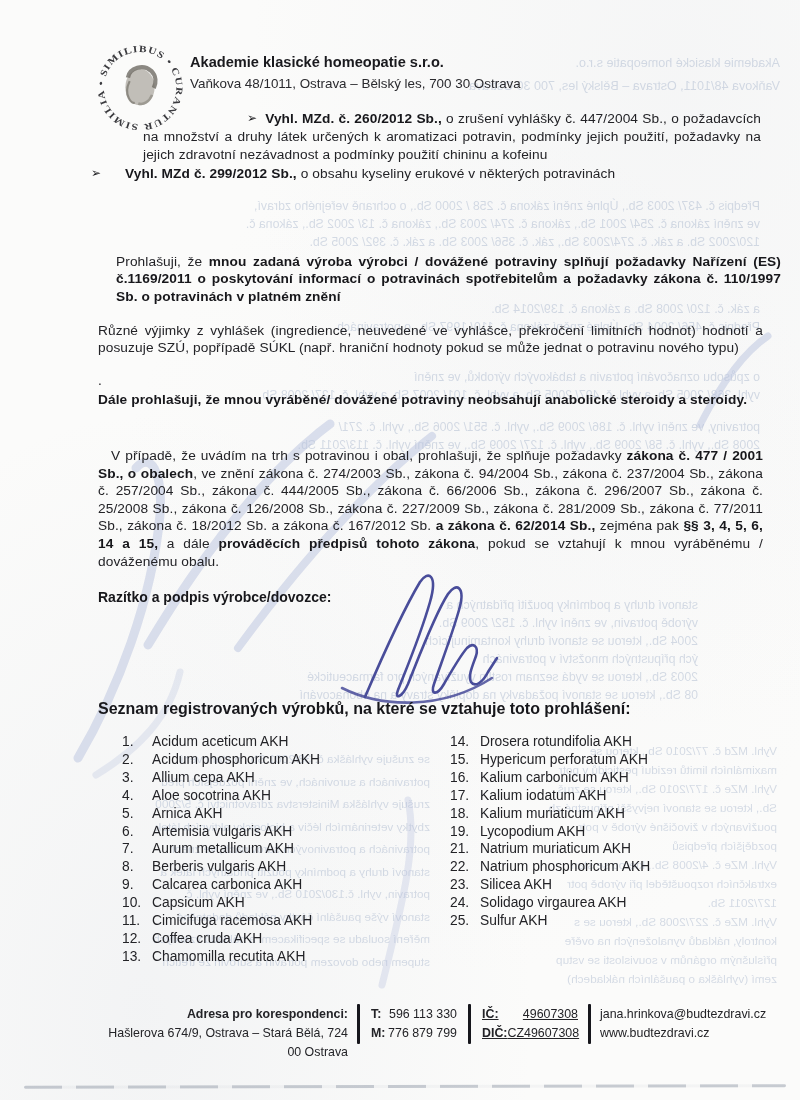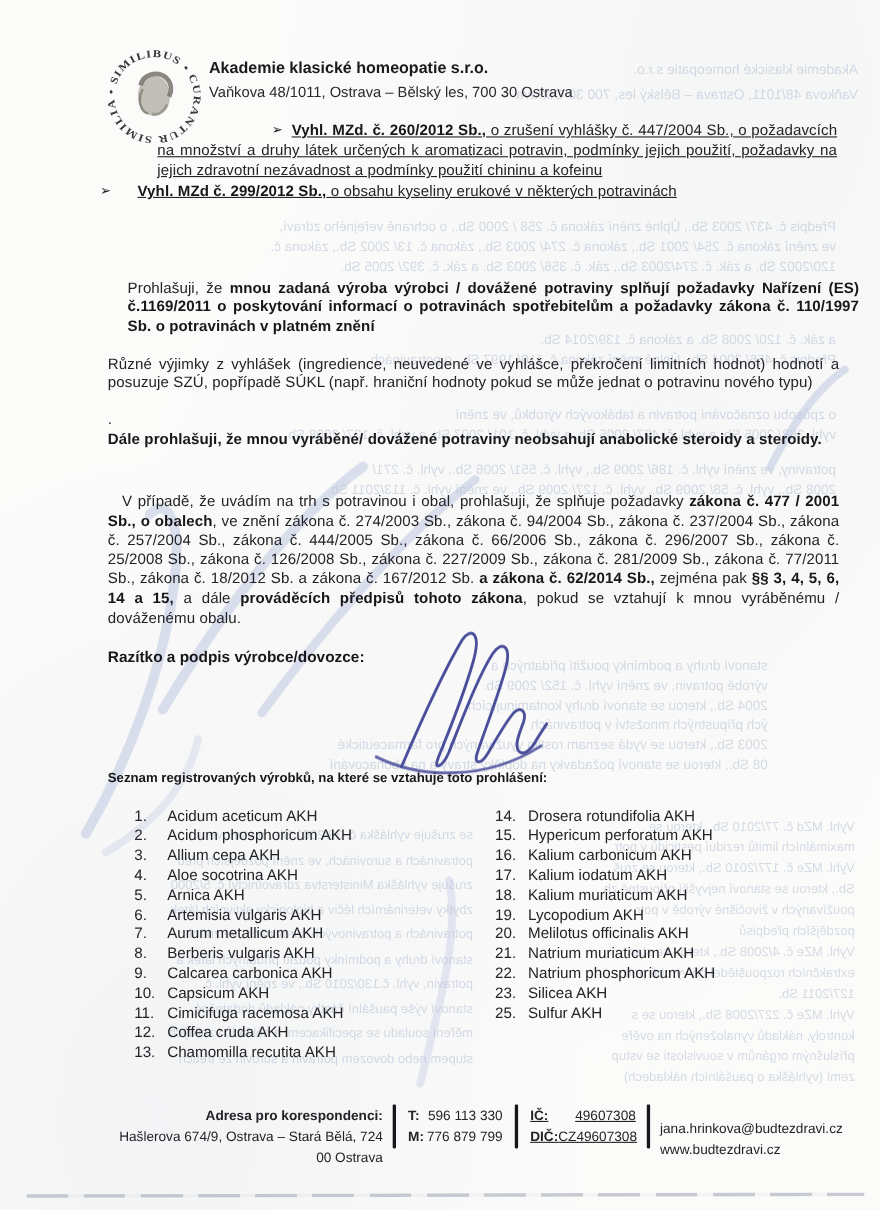--- a/index.html
+++ b/index.html
@@ -17,21 +17,21 @@
   b{color:#17171b;}
   
   .ghost{position:absolute;color:#7d92b5;opacity:.30;transform:scaleX(-1);
          filter:blur(.4px);font-size:12.3px;line-height:18px;pointer-events:none;}
   .ghost .gl{white-space:nowrap;overflow:hidden;}
   
   .company{font-size:14.6px;font-weight:bold;color:#1a1a1e;}
   .addr{font-size:13.4px;margin-top:6px;color:#2a2a2e;}
   
   .bullets{left:143px;top:110px;width:618px;}
-  .bullet{font-size:13.7px;line-height:18.2px;text-align:justify;letter-spacing:.1px;text-decoration:underline;}
+  .bullet{font-size:13.7px;line-height:18.2px;text-align:justify;letter-spacing:.1px;}
   .b1{text-indent:52px;}
   .b2{text-indent:-26px;}
   .marker{font-size:12px;display:inline-block;transform:translateY(-1px);padding-right:8px;color:#1a1a1e;}
   
   .prow{display:flex;line-height:17.9px;font-size:13.8px;}
   .pnum{width:30px;flex:none;}
   
   .fsmall{font-size:12.4px;line-height:19px;}
   .fbar{position:absolute;width:3px;background:#16161c;border-radius:1px;}
   .flabel{font-weight:bold;}
@@ -156,21 +156,21 @@
   <div>Razítko a podpis výrobce/dovozce:</div>
 </div>
 
 <svg class="abs" style="left:320px;top:562px;pointer-events:none;" width="195" height="150" viewBox="0 0 195 150">
   <g fill="none" stroke="#3a3e92" stroke-width="2.6" stroke-linecap="round" opacity=".92">
     <path d="M 45 135 C 60 100, 85 45, 100 20 C 108 8, 118 12, 110 40 C 100 75, 85 110, 78 128 C 74 138, 82 136, 88 122 C 100 92, 115 52, 128 32 C 136 20, 146 24, 139 48 C 131 76, 120 104, 114 122 C 110 133, 117 134, 124 122 C 131 110, 140 94, 147 86 C 153 80, 159 84, 156 94 C 152 105, 148 114, 151 120 C 155 126, 163 120, 168 110 L 177 96"></path>
     <path d="M 22 126 C 62 146, 122 148, 172 116" opacity=".85"></path>
   </g>
 </svg>
 
-<div class="abs" style="left:98px;top:700px;width:665px;font-size:12px;font-weight:bold;color:#17171b;">Seznam registrovaných výrobků, na které se vztahuje toto prohlášení:</div>
+<div class="abs" style="left:98px;top:700px;width:665px;font-size:16px;font-weight:bold;color:#17171b;">Seznam registrovaných výrobků, na které se vztahuje toto prohlášení:</div>
 
 <div class="abs" style="left:122px;top:733px;width:290px;">
   <div class="prow">
       <span class="pnum">1.</span>
       <span>Acidum aceticum AKH</span>
     </div>
   <div class="prow">
       <span class="pnum">2.</span>
       <span>Acidum phosphoricum AKH</span>
     </div>
@@ -239,34 +239,34 @@
     </div>
   <div class="prow">
       <span class="pnum">18.</span>
       <span>Kalium muriaticum AKH</span>
     </div>
   <div class="prow">
       <span class="pnum">19.</span>
       <span>Lycopodium AKH</span>
     </div>
   <div class="prow">
-      <span class="pnum">20.</span>
-      <span>Melilotus officinalis AKH</span>
-    </div>
-  <div class="prow">
       <span class="pnum">21.</span>
       <span>Natrium muriaticum AKH</span>
     </div>
   <div class="prow">
       <span class="pnum">22.</span>
       <span>Natrium phosphoricum AKH</span>
     </div>
   <div class="prow">
       <span class="pnum">23.</span>
       <span>Silicea AKH</span>
+    </div>
+  <div class="prow">
+      <span class="pnum">24.</span>
+      <span>Solidago virgaurea AKH</span>
     </div>
   <div class="prow">
       <span class="pnum">25.</span>
       <span>Sulfur AKH</span>
     </div>
 </div>
 
 <div>
   <div class="fbar" style="left:357px;top:1004px;height:40px;"></div>
   <div class="fbar" style="left:468px;top:1004px;height:40px;"></div>
@@ -292,19 +292,19 @@
     <div class="frow">
         <span class="flabel">IČ:</span>
         <span>49607308</span>
       </div>
     <div class="frow">
         <span class="flabel">DIČ:</span>
         <span>CZ49607308</span>
       </div>
   </div>
 
-  <div class="abs fsmall" style="left:600px;top:1005px;width:190px;margin-top:12px;">
+  <div class="abs fsmall" style="left:600px;top:1005px;width:190px;">
     <div>jana.hrinkova@budtezdravi.cz</div>
     <div>www.budtezdravi.cz</div>
   </div>
 </div>
 
 <div class="bottom-edge"></div>
 
 </body></html>

